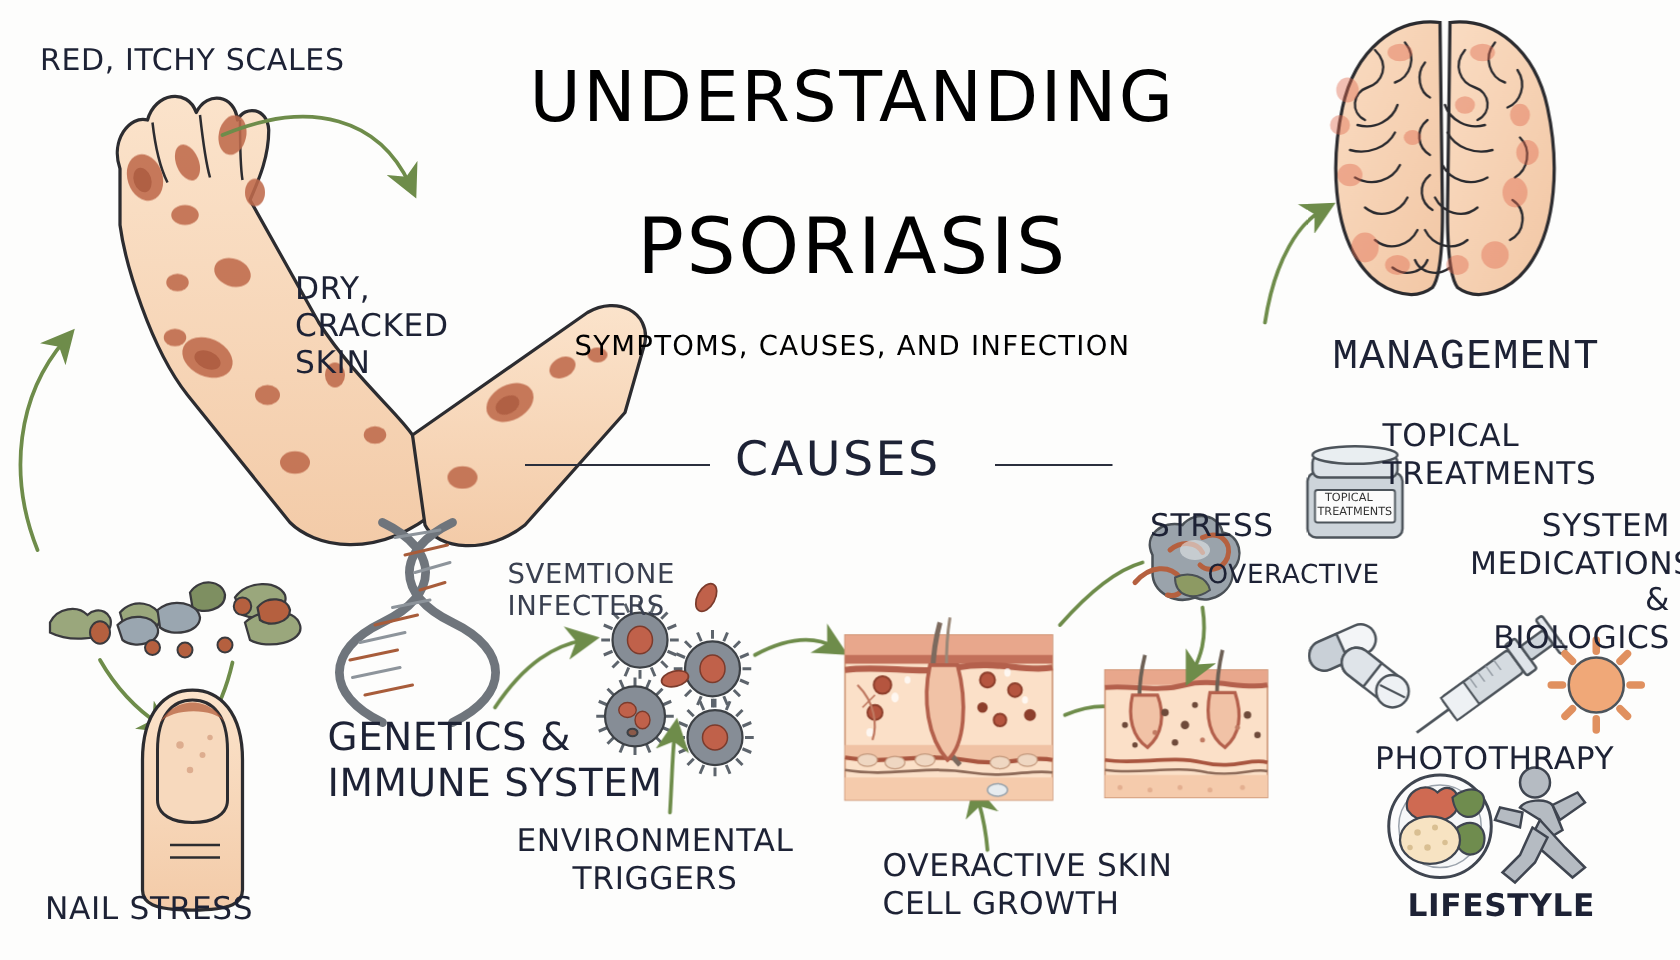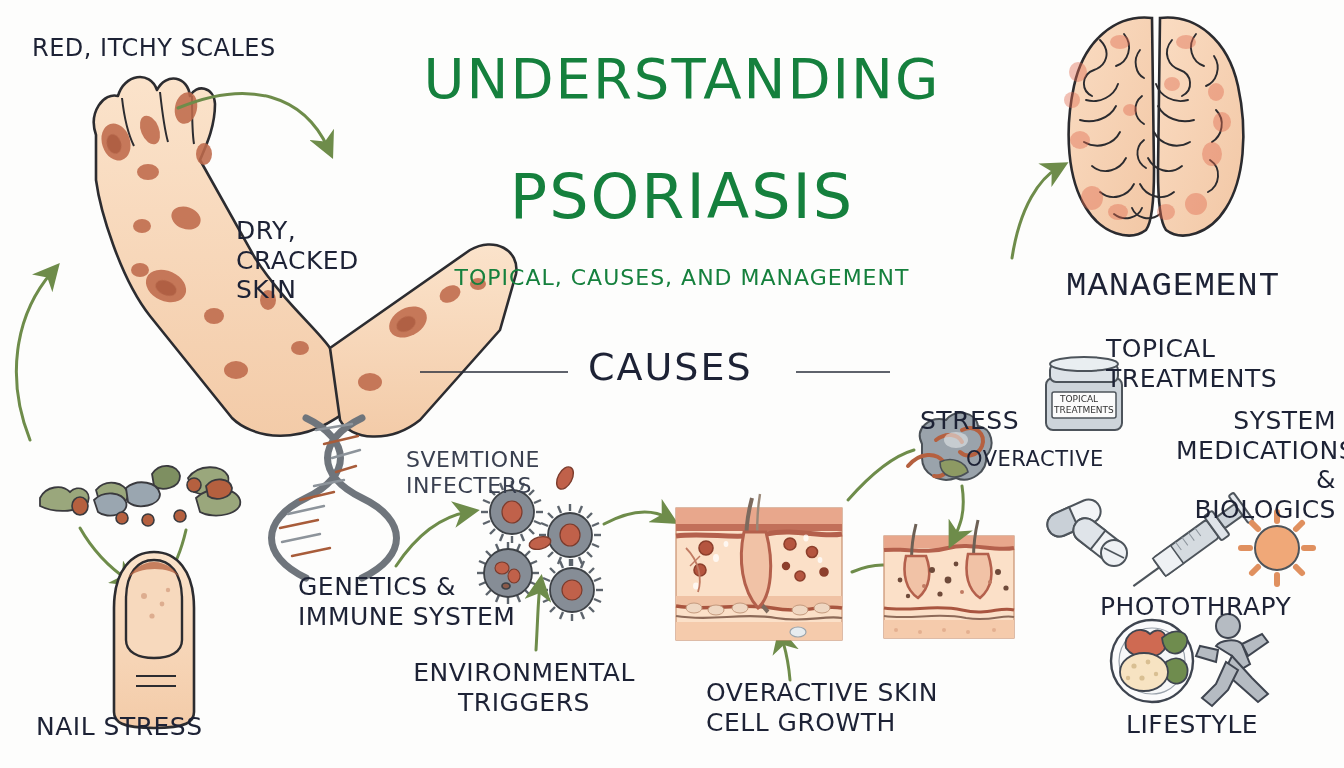--- a/index.html
+++ b/index.html
@@ -16,21 +16,21 @@
     position:absolute;
     color:#1d2235;
     font-family:"DejaVu Sans", sans-serif;
     letter-spacing:0.5px;
     line-height:1.18;
     white-space:pre-line;
     font-weight:400;
   }
   .title-main{
     position:absolute;
-    color:#15803d;
+    color:#000000;
     font-family:"DejaVu Sans", sans-serif;
     font-weight:400;
     letter-spacing:2px;
     text-align:center;
   }
   svg{position:absolute;left:0;top:0;overflow:visible;}
 </style>
 </head>
 <body>
 
@@ -481,36 +481,36 @@
     </g>
 
     <g stroke="#2a2f3d" stroke-width="1.6">
       <path d="M420,372 L568,372"></path>
       <path d="M796,372 L890,372"></path>
     </g>
   </svg>
 
   <div class="title-main" style="left:372px;top:46px;width:620px;font-size:56px;">UNDERSTANDING</div>
   <div class="title-main" style="left:372px;top:160px;width:620px;font-size:62px;text-align:center;">PSORIASIS</div>
-  <div class="title-main" style="left:372px;top:265px;width:620px;font-size:22px;letter-spacing:1px;">TOPICAL, CAUSES, AND MANAGEMENT</div>
+  <div class="title-main" style="left:372px;top:265px;width:620px;font-size:22px;letter-spacing:1px;">SYMPTOMS, CAUSES, AND INFECTION</div>
 
   <div class="lbl" style="left:588px;top:345px;font-size:38px;letter-spacing:2px;">CAUSES</div>
 
   <div class="lbl" style="left:32px;top:34px;font-size:24px;">RED, ITCHY SCALES</div>
 
   <div class="lbl" style="left:236px;top:188px;font-size:25px;text-align:left;margin-top:28px;">DRY,
 CRACKED
 SKIN</div>
 
   <div class="lbl" style="left:36px;top:712px;font-size:25px;">NAIL STRESS</div>
 
   <div class="lbl" style="left:406px;top:447px;font-size:22px;color:#3a4050;">SVEMTIONE
 INFECTERS</div>
 
-  <div class="lbl" style="left:262px;top:572px;font-size:25px;margin-left:36px;">GENETICS &amp;
+  <div class="lbl" style="left:262px;top:572px;font-size:31px;">GENETICS &amp;
 IMMUNE SYSTEM</div>
 
   <div class="lbl" style="left:404px;top:658px;font-size:25px;text-align:center;width:240px;">ENVIRONMENTAL
 TRIGGERS</div>
 
   <div class="lbl" style="left:706px;top:678px;font-size:25px;text-align:left;width:250px;">OVERACTIVE SKIN
 CELL GROWTH</div>
 
   <div class="lbl" style="left:920px;top:406px;font-size:25px;">STRESS</div>
 
@@ -520,18 +520,18 @@
 
   <div class="lbl" style="left:1106px;top:334px;font-size:25px;">TOPICAL
 TREATMENTS</div>
 
   <div class="lbl" style="left:1176px;top:406px;font-size:25px;text-align:right;width:160px;">SYSTEM
 MEDICATIONS
 &amp; BIOLOGICS</div>
 
   <div class="lbl" style="left:1100px;top:592px;font-size:25px;">PHOTOTHRAPY</div>
 
-  <div class="lbl" style="left:1126px;top:710px;font-size:25px;">LIFESTYLE</div>
+  <div class="lbl" style="left:1126px;top:710px;font-size:25px;font-weight:bold;">LIFESTYLE</div>
 
   <div class="lbl" style="left:1060px;top:394px;font-size:9px;letter-spacing:0;color:#333;">TOPICAL</div>
   <div class="lbl" style="left:1054px;top:405px;font-size:9px;letter-spacing:0;color:#333;">TREATMENTS</div>
 
 </div>
 
 </body></html>

